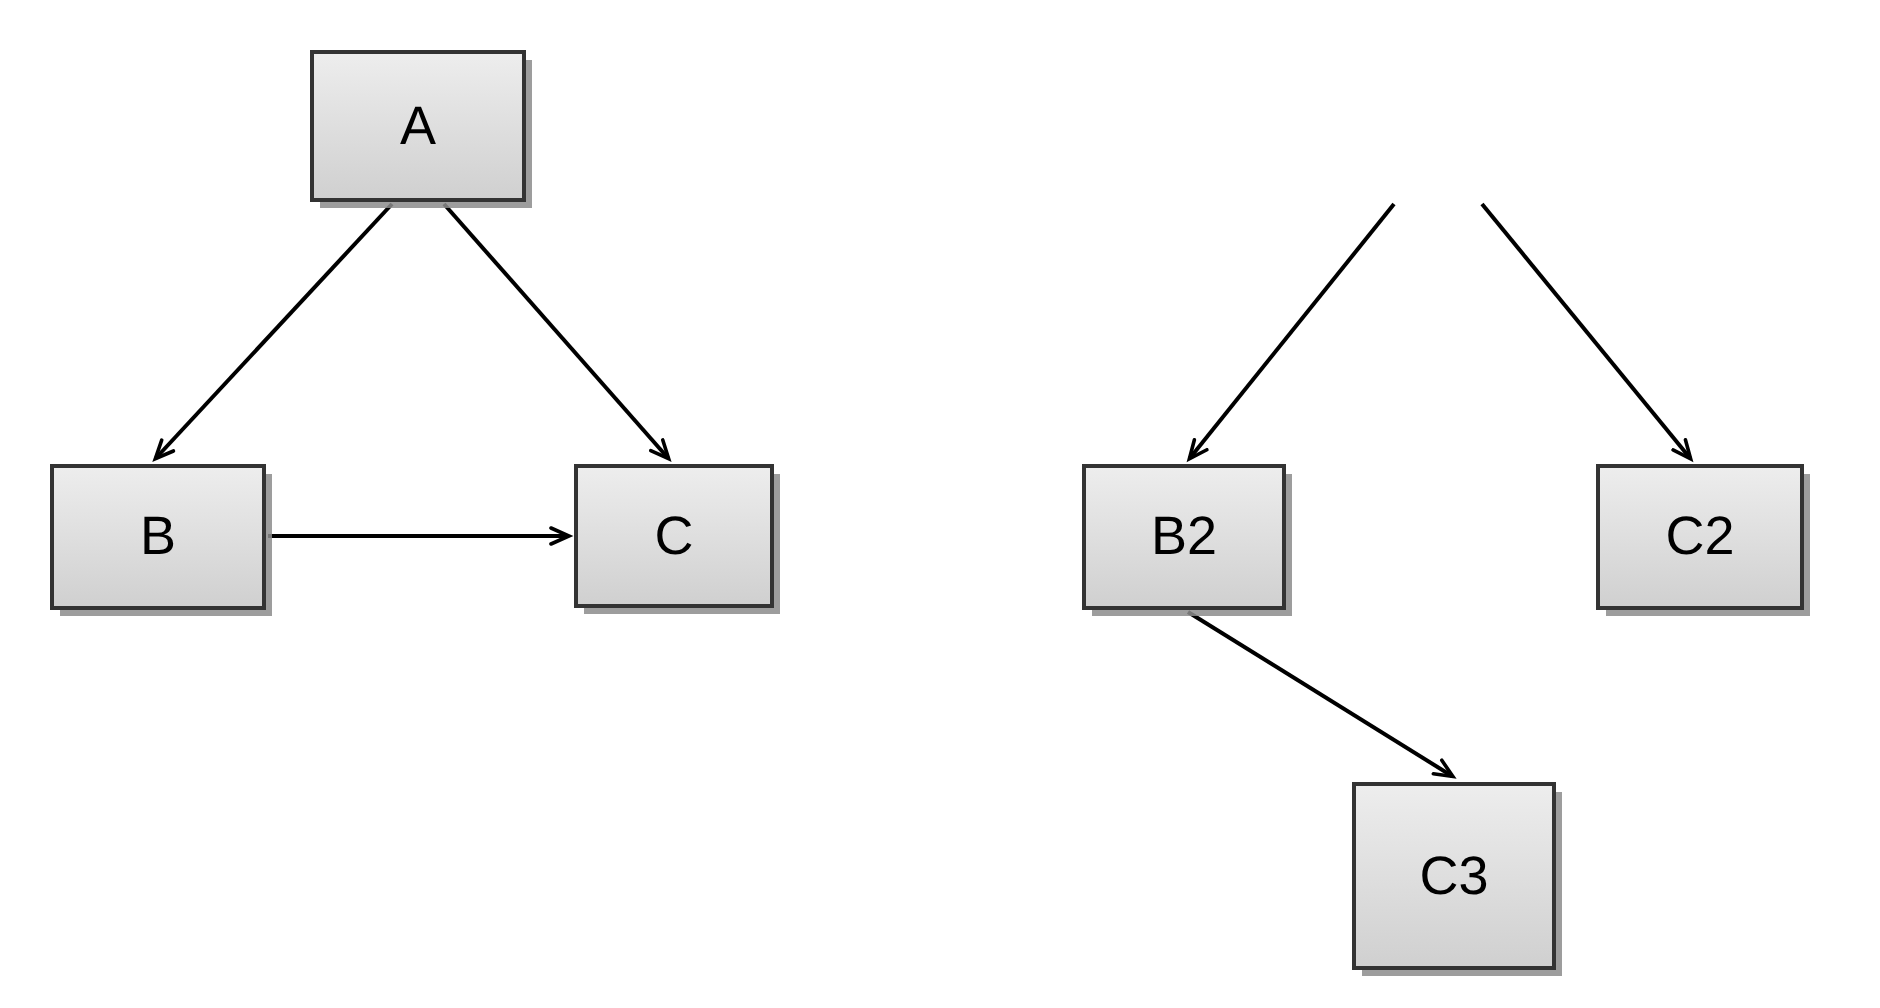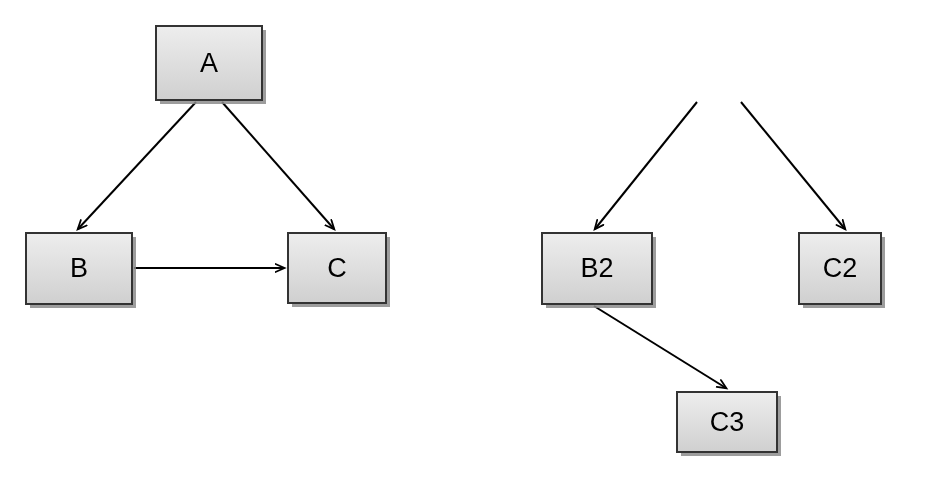--- a/index.html
+++ b/index.html
@@ -81,25 +81,25 @@
 
   <div class="node" style="left: 25px; top: 232px; width: 108px; height: 73px; border-color: rgb(51, 51, 51); background-image: linear-gradient(rgb(237, 237, 237) 0%, rgb(208, 208, 208) 100%);">
     <span class="node-label" style="color: rgb(0, 0, 0);">B</span>
   </div>
 
   <div class="node" style="left: 287px; top: 232px; width: 100px; height: 72px; border-color: rgb(51, 51, 51); background-image: linear-gradient(rgb(237, 237, 237) 0%, rgb(208, 208, 208) 100%);">
     <span class="node-label" style="color: rgb(0, 0, 0);">C</span>
   </div>
 
 
-  <div class="node" style="left: 541px; top: 232px; width: 112px; height: 73px; border-color: rgb(51, 51, 51); background-image: linear-gradient(rgb(237, 237, 237) 0%, rgb(208, 208, 208) 100%);">
+  <div class="node" style="left: 541px; top: 232px; width: 102px; height: 73px; border-color: rgb(51, 51, 51); background-image: linear-gradient(rgb(237, 237, 237) 0%, rgb(208, 208, 208) 100%);">
     <span class="node-label" style="color: rgb(0, 0, 0);">B2</span>
   </div>
 
-  <div class="node" style="left: 798px; top: 232px; width: 84px; height: 73px; border-color: rgb(51, 51, 51); background-image: linear-gradient(rgb(237, 237, 237) 0%, rgb(208, 208, 208) 100%);">
+  <div class="node" style="left: 798px; top: 232px; width: 104px; height: 73px; border-color: rgb(51, 51, 51); background-image: linear-gradient(rgb(237, 237, 237) 0%, rgb(208, 208, 208) 100%);">
     <span class="node-label" style="color: rgb(0, 0, 0);">C2</span>
   </div>
 
-  <div class="node" style="left: 676px; top: 391px; width: 102px; height: 62px; border-color: rgb(51, 51, 51); background-image: linear-gradient(rgb(237, 237, 237) 0%, rgb(208, 208, 208) 100%);">
+  <div class="node" style="left: 676px; top: 391px; width: 102px; height: 94px; border-color: rgb(51, 51, 51); background-image: linear-gradient(rgb(237, 237, 237) 0%, rgb(208, 208, 208) 100%);">
     <span class="node-label" style="color: rgb(0, 0, 0);">C3</span>
   </div>
 
 </div>
 
 </body></html>

